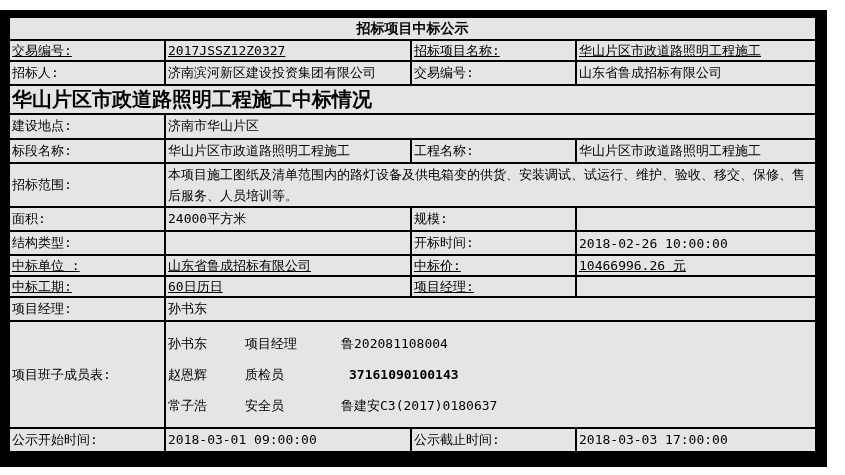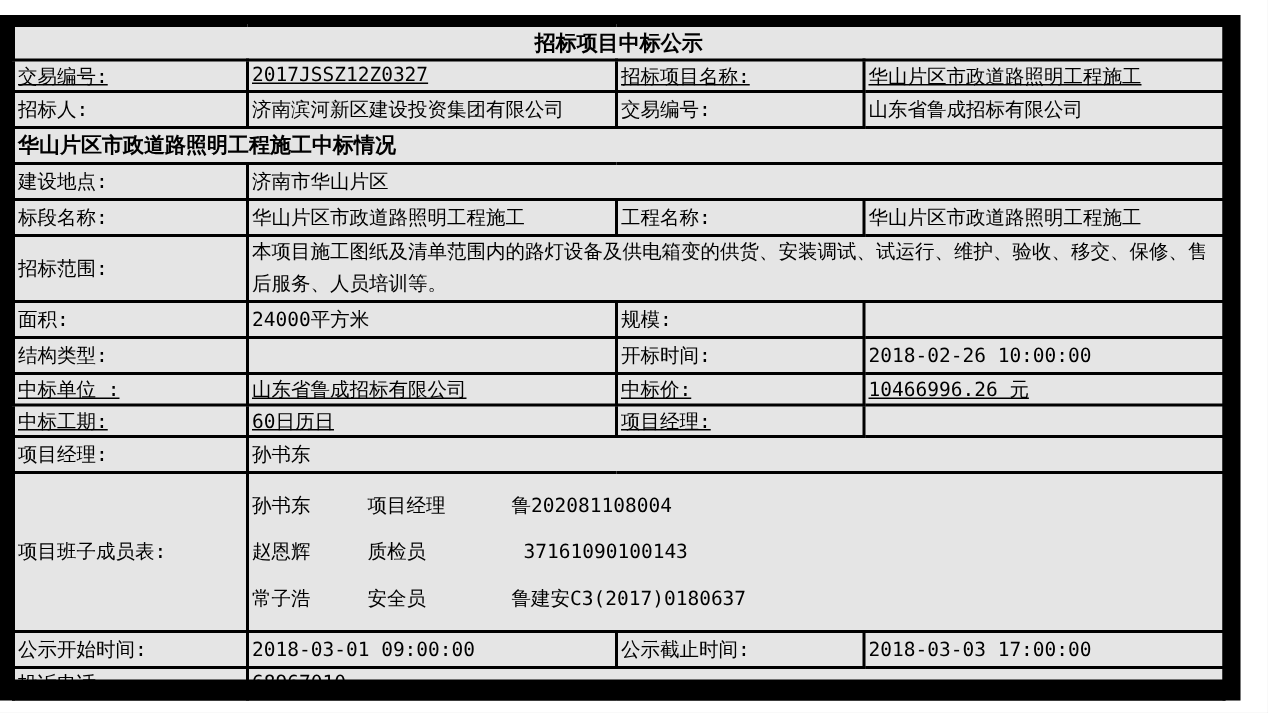--- a/index.html
+++ b/index.html
@@ -40,36 +40,36 @@
   }
   td.wrap { white-space: normal; }
   tr.title-row td {
     text-align: center;
     font-weight: bold;
     font-size: 14px;
     height: 21px;
   }
   tr.band-row td {
     font-weight: bold;
-    font-size: 14px;
+    font-size: 20px;
     height: 22px;
   }
   tr.r-sm td { height: 19px; text-decoration: underline; }
   tr.r-md td { height: 22px; }
   tr.scope-row td { height: 42px; line-height: 21px; }
   tr.team-row td { height: 104px; vertical-align: middle; }
   .member-line {
     display: flex;
     align-items: center;
     height: 31px;
   }
   .member-name  { display: inline-block; width: 77px;  }
   .member-role  { display: inline-block; width: 96px;  }
   .member-cert  { display: inline-block; }
-  .member-cert.indent { padding-left: 8px; }
+  .member-cert.indent { padding-left: 8px; font-weight: bold; }
 </style>
 </head>
 <body>
 
 <div class="frame">
   <table class="announcement">
     <colgroup>
       <col style="width:156px">
       <col style="width:246px">
       <col style="width:165px">
@@ -170,20 +170,16 @@
       </td>
     </tr>
 
     <tr class="r-md">
       <td>公示开始时间:</td>
       <td>2018-03-01 09:00:00</td>
       <td>公示截止时间:</td>
       <td>2018-03-03 17:00:00</td>
     </tr>
 
-    <tr class="r-sm">
-      <td>投诉电话:</td>
-      <td colspan="3">68967010</td>
-    </tr>
 
   </tbody>
     </table>
 </div>
 
 </body></html>

